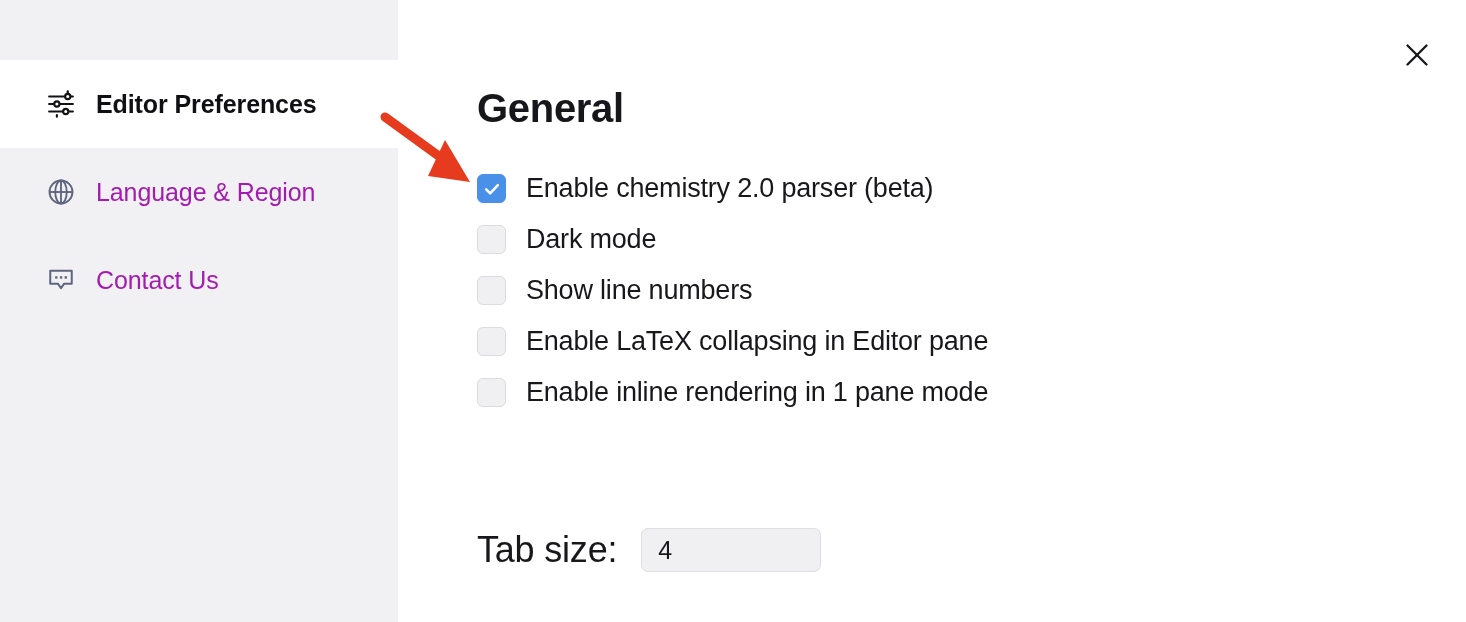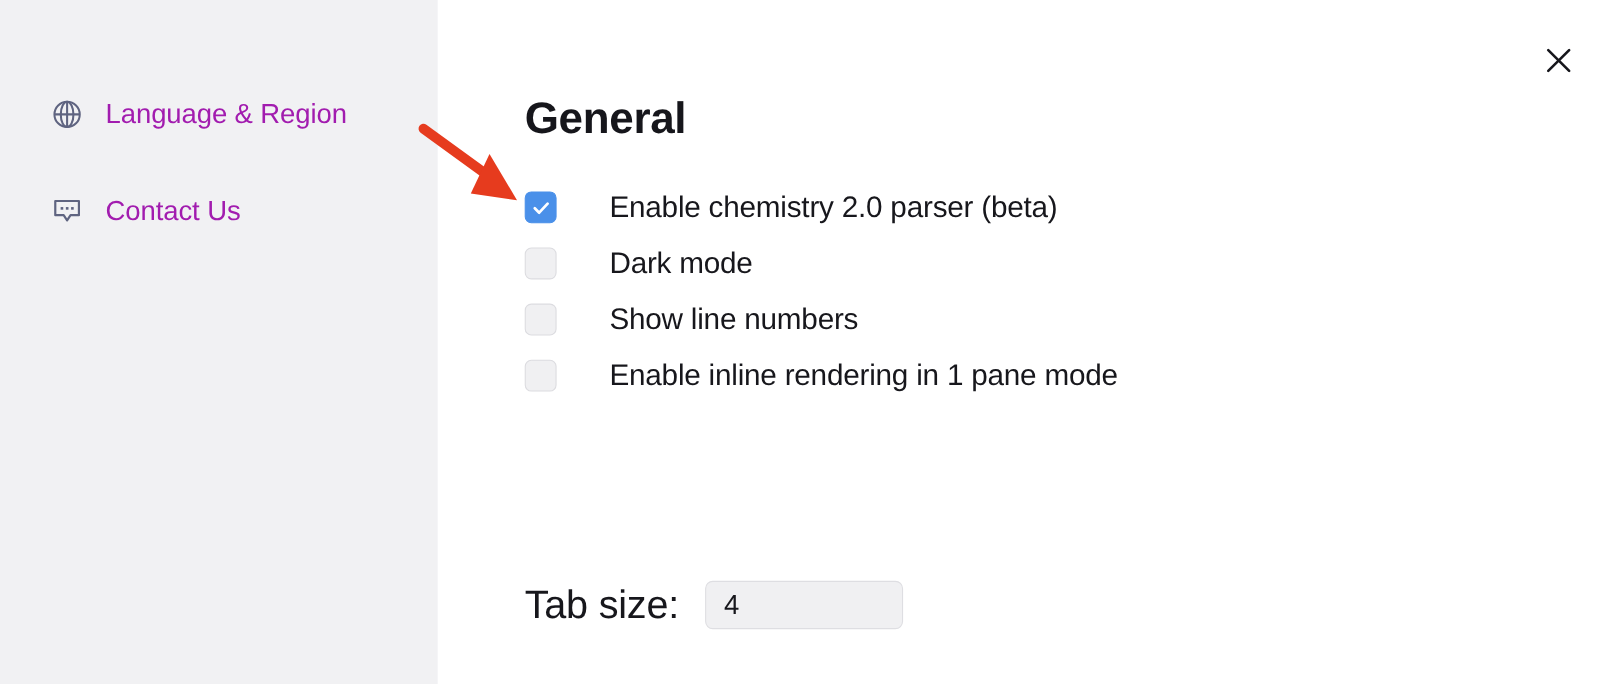--- a/index.html
+++ b/index.html
@@ -112,21 +112,20 @@
     position: absolute;
     left: 79px;
     top: 163px;
   }
 
   .option-row {
     display: flex;
     align-items: center;
     height: 51px;
     cursor: pointer;
-    gap: 28px;
   }
 
   .cbox {
     width: 29px;
     height: 29px;
     flex: 0 0 29px;
     border-radius: 6px;
     background: #f0f0f2;
     border: 1px solid #dcdce0;
     box-sizing: border-box;
@@ -198,20 +197,38 @@
   }
 </style>
 </head>
 <body>
 
 <div class="app">
 
   <nav class="sidebar">
     <div class="sidebar-spacer"></div>
 
+    <div class="sidebar-item active">
+      <span class="s-icon">
+        <svg width="30" height="30" viewBox="0 0 24 24" fill="none" stroke="#121217" stroke-width="1.7" stroke-linecap="round">
+          <line x1="2.5" y1="6" x2="15" y2="6"></line>
+          <line x1="20" y1="6" x2="21.5" y2="6"></line>
+          <circle cx="17.4" cy="6" r="2.1" fill="none"></circle>
+          <line x1="2.5" y1="12" x2="6.2" y2="12"></line>
+          <line x1="11.2" y1="12" x2="21.5" y2="12"></line>
+          <circle cx="8.7" cy="12" r="2.1" fill="none"></circle>
+          <line x1="2.5" y1="18" x2="13.3" y2="18"></line>
+          <line x1="18.3" y1="18" x2="21.5" y2="18"></line>
+          <circle cx="15.8" cy="18" r="2.1" fill="none"></circle>
+          <line x1="17.4" y1="1.8" x2="17.4" y2="3.2"></line>
+          <line x1="8.7" y1="20.8" x2="8.7" y2="22.2"></line>
+        </svg>
+      </span>
+      <span class="s-label">Editor Preferences</span>
+    </div>
 
     <div class="sidebar-item">
       <span class="s-icon">
         <svg width="30" height="30" viewBox="0 0 24 24" fill="none" stroke="#5f6480" stroke-width="1.5">
           <circle cx="12" cy="12" r="9.2"></circle>
           <line x1="2.8" y1="12" x2="21.2" y2="12"></line>
           <line x1="12" y1="2.8" x2="12" y2="21.2"></line>
           <ellipse cx="12" cy="12" rx="4.6" ry="9.2"></ellipse>
         </svg>
       </span>
@@ -261,20 +278,26 @@
       </label>
 
       <label class="option-row">
         <span class="cbox">
           
         </span>
         <span class="option-label">Show line numbers</span>
       </label>
 
 
+      <label class="option-row">
+        <span class="cbox">
+          
+        </span>
+        <span class="option-label">Enable LaTeX collapsing in Editor pane</span>
+      </label>
 
       <label class="option-row">
         <span class="cbox">
           
         </span>
         <span class="option-label">Enable inline rendering in 1 pane mode</span>
       </label>
 
 
     </div>

